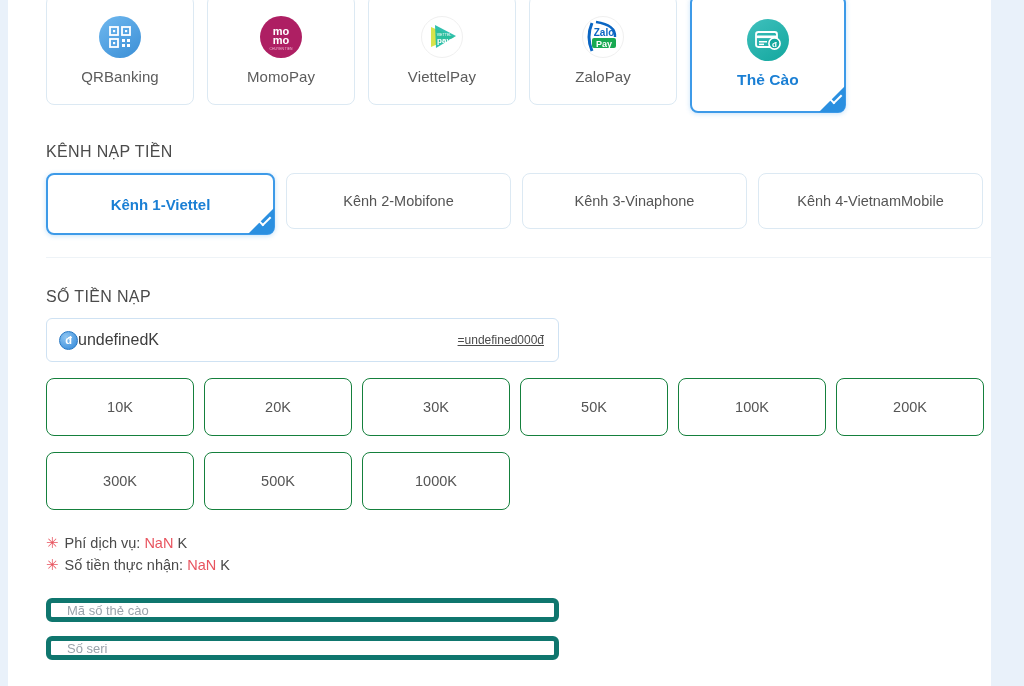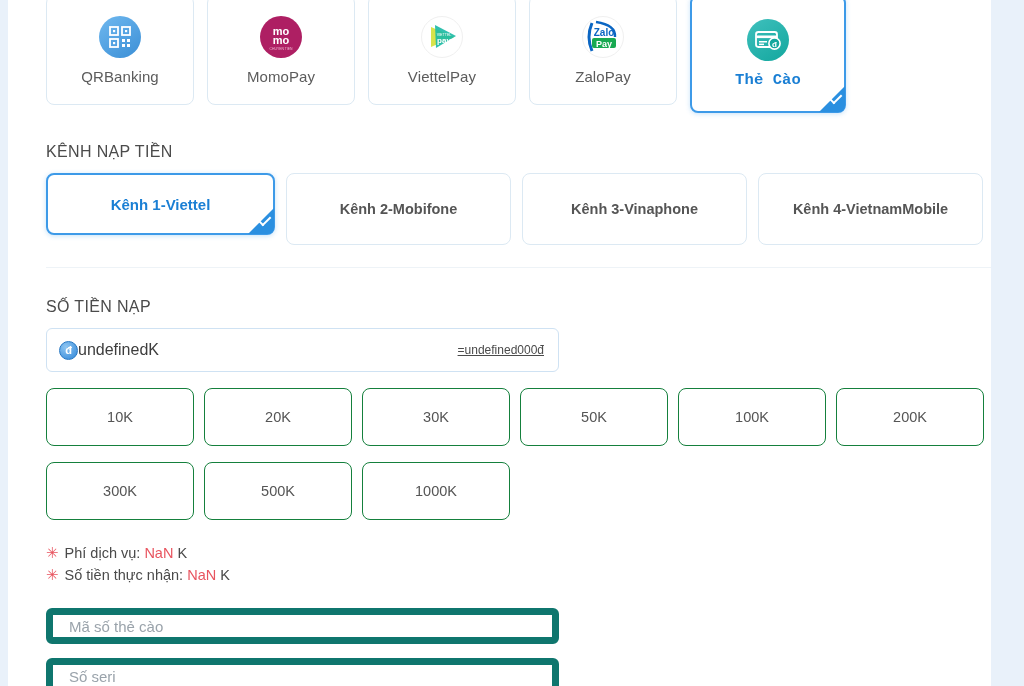--- a/index.html
+++ b/index.html
@@ -52,21 +52,20 @@
   }
   .method-label {
     font-size: 15px;
     color: #5c5c5c;
     letter-spacing: .1px;
   }
   .method-card.selected .method-label {
     color: #1a7fd4;
     font-weight: bold;
     font-size: 15.5px;
-    font-family: Liberation Mono, monospace;
   }
   .icon-circle {
     width: 42px; height: 42px;
     border-radius: 50%;
     display: flex; align-items: center; justify-content: center;
     overflow: hidden;
   }
   .ic-qr { background: linear-gradient(145deg,#6fb8ef,#3b8fd6); }
   .ic-momo { background: #ae1f63; text-align: center; }
   .ic-viettel { background: #ffffff; border: 1px solid #f0f0f0; }
@@ -100,29 +99,28 @@
 
   
   .channel-row {
     display: flex;
     gap: 11px;
     margin-left: 8px;
   }
   .channel-btn {
     position: relative;
     flex: 0 0 auto;
-    width: 225px; height: 72px;
+    width: 225px; height: 56px;
     border: 1px solid #dce9f3;
     border-radius: 8px;
     background: #fff;
     display: flex; align-items: center; justify-content: center;
     font-size: 14.5px;
     color: #555;
     cursor: pointer;
-    font-weight: bold;
   }
   .channel-btn.selected {
     border: 2px solid #3d9ae8;
     box-shadow: 0 1px 5px rgba(61,154,232,.3);
     width: 229px;
     height: 62px;
     color: #1a7fd4;
     font-weight: bold;
     font-size: 15px;
   }
@@ -196,27 +194,27 @@
   .aster {
     color: #e8545f;
     font-size: 15px;
     margin-right: 6px;
   }
   .nan { color: #e8545f; }
 
   
   .text-input {
     margin-left: 8px;
-    width: 513px; height: 36px;
-    border: 7px solid #0f766e;
+    width: 513px; height: 24px;
+    border: 5px solid #0f766e;
     border-radius: 6px;
     background: #fff;
     display: flex; align-items: center;
     padding: 0 16px;
-    font-size: 15px;
+    font-size: 13px;
     color: #9aa3ab;
   }
   .mt14 { margin-top: 14px; }
   .mt22 { margin-top: 22px; }
 
   
   .momo-txt { font-family: "Liberation Sans", sans-serif; }
 </style>
 </head>
 <body>

